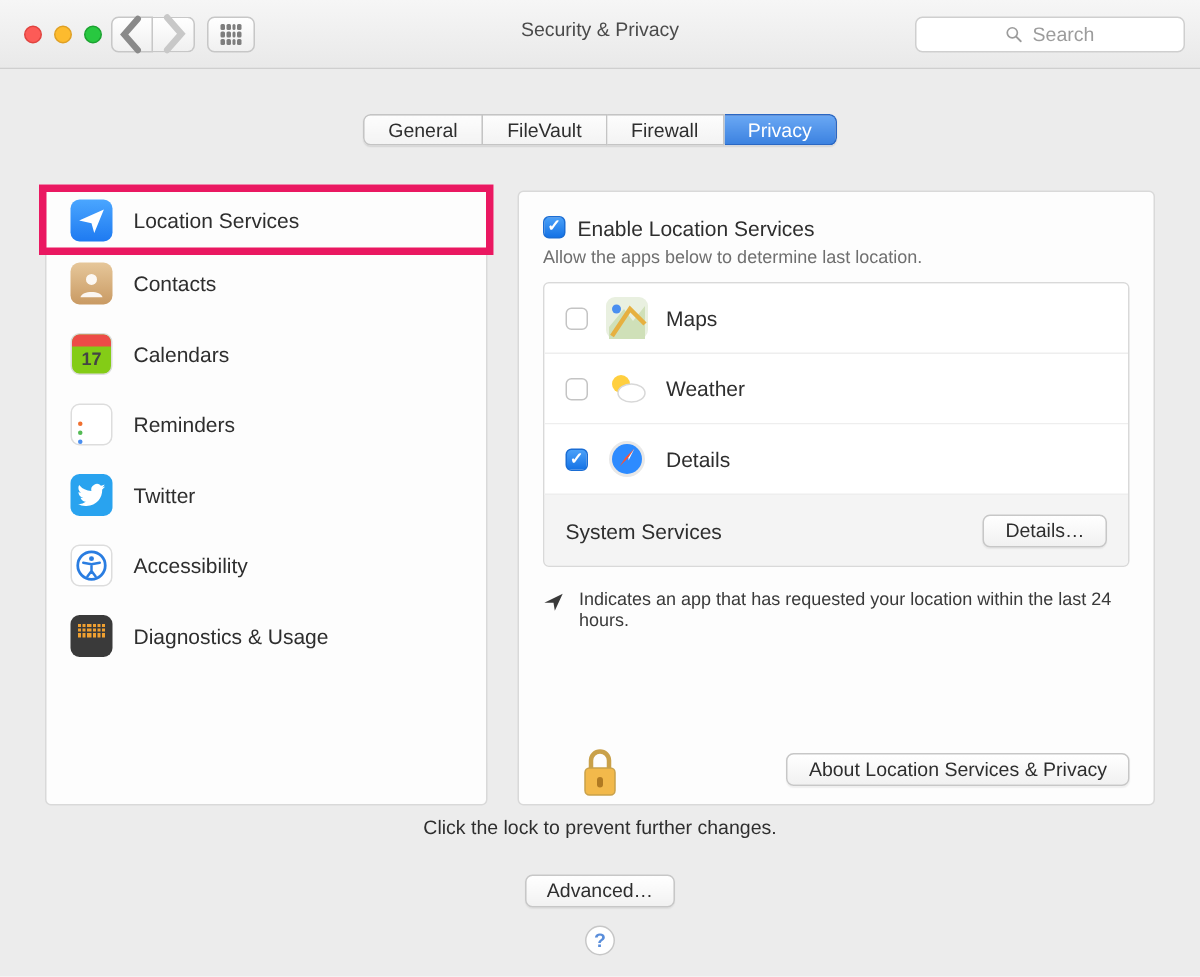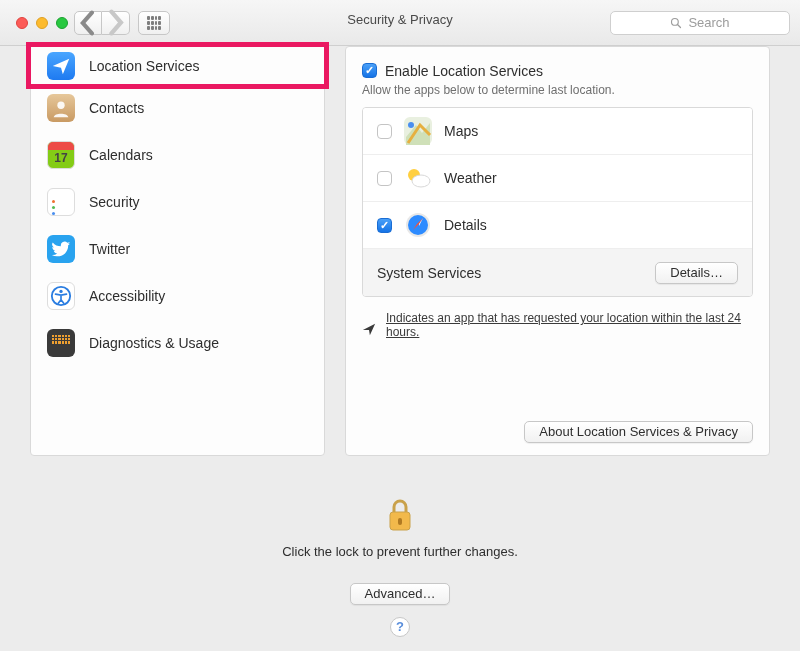--- a/index.html
+++ b/index.html
@@ -142,22 +142,22 @@
   .app-row:last-child{border-bottom:0;}
   .sysrow{background:#f4f4f4;justify-content:space-between;border-bottom:0;}
   .app-icn{width:28px;height:28px;display:flex;align-items:center;justify-content:center;}
   .btn{
     height:22px;padding:0 14px;border:1px solid #c7c7c7;border-radius:5px;
     background:linear-gradient(#fff,#f1f1f1);font-size:13px;line-height:20px;
     box-shadow:0 1px 1px rgba(0,0,0,0.06);
   }
 
   .indicator{
-    display:flex;gap:8px;align-items:flex-end;
-    margin-top:14px;font-size:12px;color:#3a3a3a;text-decoration:underline;
+    display:flex;gap:8px;align-items:flex-start;
+    margin-top:14px;font-size:12px;color:#3a3a3a;
   }
   .indicator .arrow{flex:0 0 16px;padding-top:2px;}
   .about-row{margin-top:auto;display:flex;justify-content:flex-end;}
 
   
   .footer{
     position:absolute;left:30px;right:30px;bottom:14px;
     display:flex;align-items:center;gap:12px;flex-direction:column;
   }
   .footer .spacer{flex:1;}
@@ -213,20 +213,28 @@
     <svg viewBox="0 0 16 16">
         <circle cx="6.5" cy="6.5" r="4.5" fill="none" stroke="#9c9c9c" stroke-width="1.5"></circle>
         <line x1="10" y1="10" x2="14" y2="14" stroke="#9c9c9c" stroke-width="1.6" stroke-linecap="round"></line>
       </svg>
     <span>Search</span>
   </div>
 </div>
 
 <div class="body">
 
+  <div class="tabs">
+    <div class="tabrow">
+      <div class="tab">General</div>
+      <div class="tab">FileVault</div>
+      <div class="tab">Firewall</div>
+      <div class="tab active">Privacy</div>
+    </div>
+  </div>
 
   <div class="panes">
 
     <div class="sidebar">
 
       <div class="side-item hl">
         <span class="icn" style="background:linear-gradient(#4aa6ff,#1e7af1);">
           <svg viewBox="0 0 24 24">
               <path d="M3 12 21 4l-7 17-2-7z" fill="#fff"></path>
             </svg>
@@ -249,21 +257,21 @@
           <div style="position:absolute;top:0;left:0;right:0;height:8px;background:#ed4b47;border-radius:5px 5px 0 0;"></div>
           <span style="position:relative;font-size:12px;font-weight:600;color:#444;margin-top:6px;">17</span>
         </span>
         <span>Calendars</span>
       </div>
 
       <div class="side-item">
         <span class="icn" style="background:#fff;border:1px solid #ddd;flex-direction:column;gap:3px;align-items:flex-start;padding:5px 4px;">
           <div style="width:3px;height:3px;border-radius:50%;background:#f07030;box-shadow:0 6px 0 #55bb55,0 12px 0 #4a8ff0;"></div>
         </span>
-        <span>Security</span>
+        <span>Reminders</span>
       </div>
 
       <div class="side-item">
         <span class="icn" style="background:#29a3ef;">
           <svg viewBox="0 0 24 24">
               <path fill="#fff" d="M22 5.9c-.7.3-1.5.6-2.3.7.8-.5 1.5-1.3 1.8-2.3-.8.5-1.7.8-2.6 1a4.1 4.1 0 0 0-7 3.7A11.6 11.6 0 0 1 3 4.8a4.1 4.1 0 0 0 1.3 5.5c-.7 0-1.3-.2-1.8-.5 0 2 1.4 3.7 3.3 4.1-.6.2-1.2.2-1.8.1.5 1.7 2.1 2.9 3.9 2.9A8.3 8.3 0 0 1 2 18.6 11.7 11.7 0 0 0 8.3 20c7.5 0 11.7-6.3 11.5-12 .8-.6 1.5-1.3 2.2-2.1z"></path>
             </svg>
         </span>
         <span>Twitter</span>
       </div>

